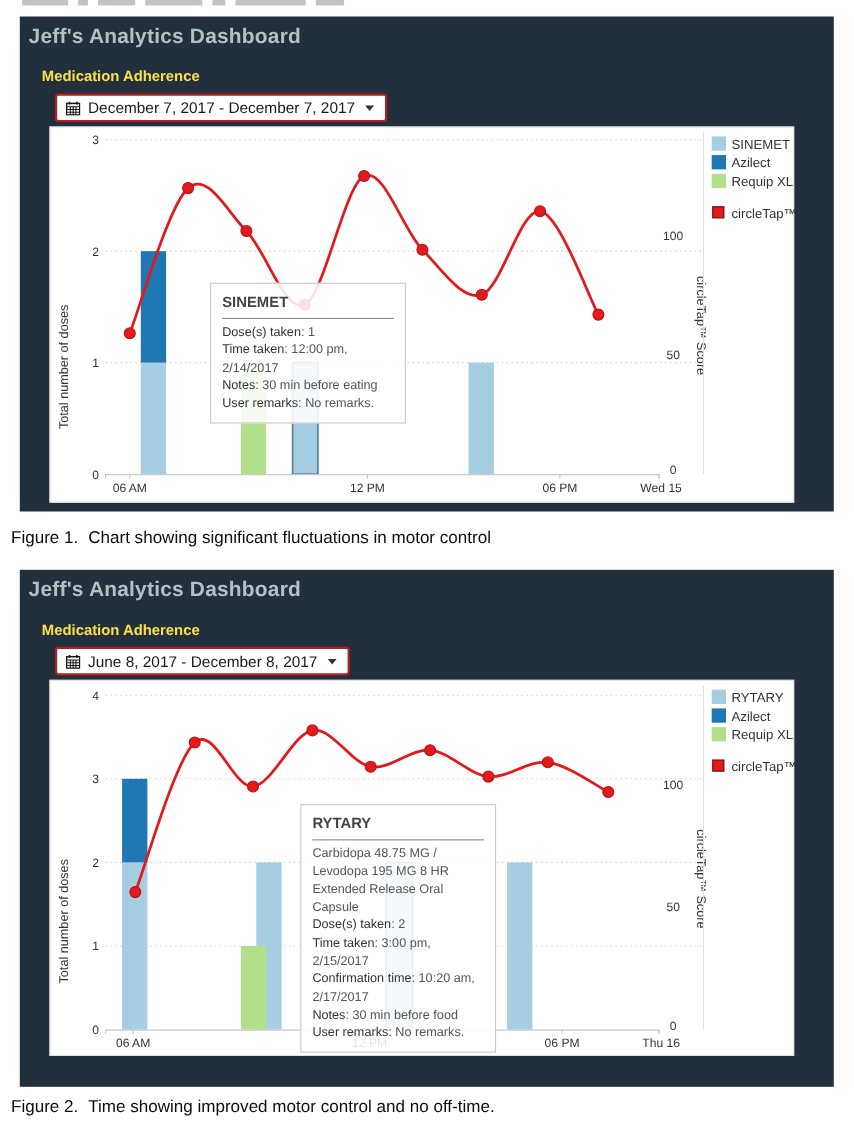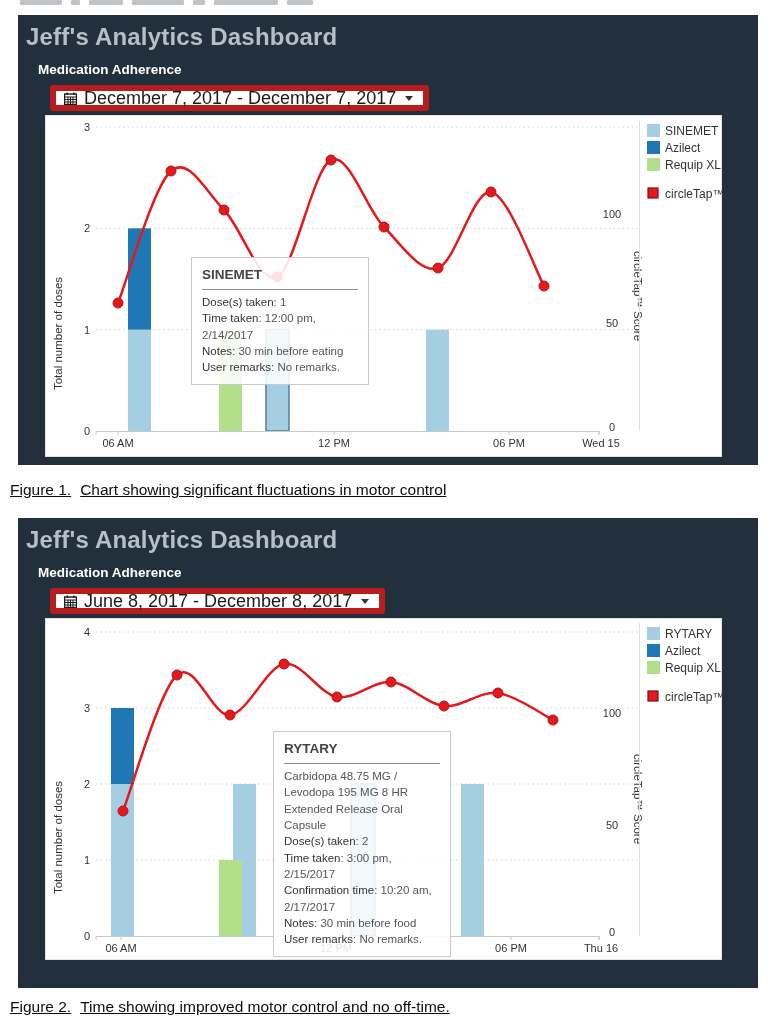--- a/index.html
+++ b/index.html
@@ -16,31 +16,31 @@
     display:flex; gap:9px; align-items:flex-start; opacity:.55;
   }
   .clip-remnant i { display:block; height:5px; background:#8f9397; border-radius:1px; }
 
   .dashboard {
     position:absolute; left:18px; width:740px;
     background:#22303d;
   }
   .dash-title {
     position:absolute; left:8px; top:8px;
-    font-size:24px; font-weight:bold; color:#b7bfc6; letter-spacing:.2px;
+    font-size:19px; font-weight:bold; color:#b7bfc6; letter-spacing:.2px;
   }
   .section-title {
     position:absolute; left:20px; top:47px;
-    font-size:13.5px; font-weight:bold; color:#ffffff;
+    font-size:13.5px; font-weight:bold; color:#fde047;
   }
   .date-btn {
     position:absolute; left:32px; top:70px; height:26px;
-    background:#ffffff; border:6px solid #b91c1c; border-radius:3px;
+    background:#ffffff; border:2px solid #b91c1c; border-radius:3px;
     display:flex; align-items:center; gap:7px; padding:0 10px 0 8px;
-    font-size:18px; color:#1a1a1a; cursor:pointer;
+    font-size:14px; color:#1a1a1a; cursor:pointer;
   }
   .date-caret {
     width:0; height:0; border-left:4px solid transparent; border-right:4px solid transparent;
     border-top:5px solid #333; margin-left:2px;
   }
   .chart-panel {
     position:absolute; left:27px; top:100px; width:677px; height:342px;
     background:#ffffff; border:1px solid #e2e2e2;
   }
   .chart-panel svg { position:absolute; left:0; top:0; }
@@ -54,21 +54,21 @@
     z-index:5;
   }
   .tt-title {
     font-size:13.5px; font-weight:bold; color:#444;
     padding-bottom:5px; margin-bottom:4px; border-bottom:1px solid #8c8c8c;
   }
   .tt-label { font-weight:normal; color:#333; }
 
   .fig-caption {
     position:absolute; left:10px; width:760px;
-    font-size:15.5px; color:#0d0d0d;text-decoration:underline;
+    font-size:15.5px; color:#0d0d0d;
   }
   .fig-caption .fig-label { margin-right:9px; }
 
   
   #dash-0 { top:15px;  height:450px; }
   #cap-0  { top:481px; }
   #dash-1 { top:518px; height:470px; }
   #cap-1  { top:998px; }
 
   text { font-family:"Liberation Sans", sans-serif; }

